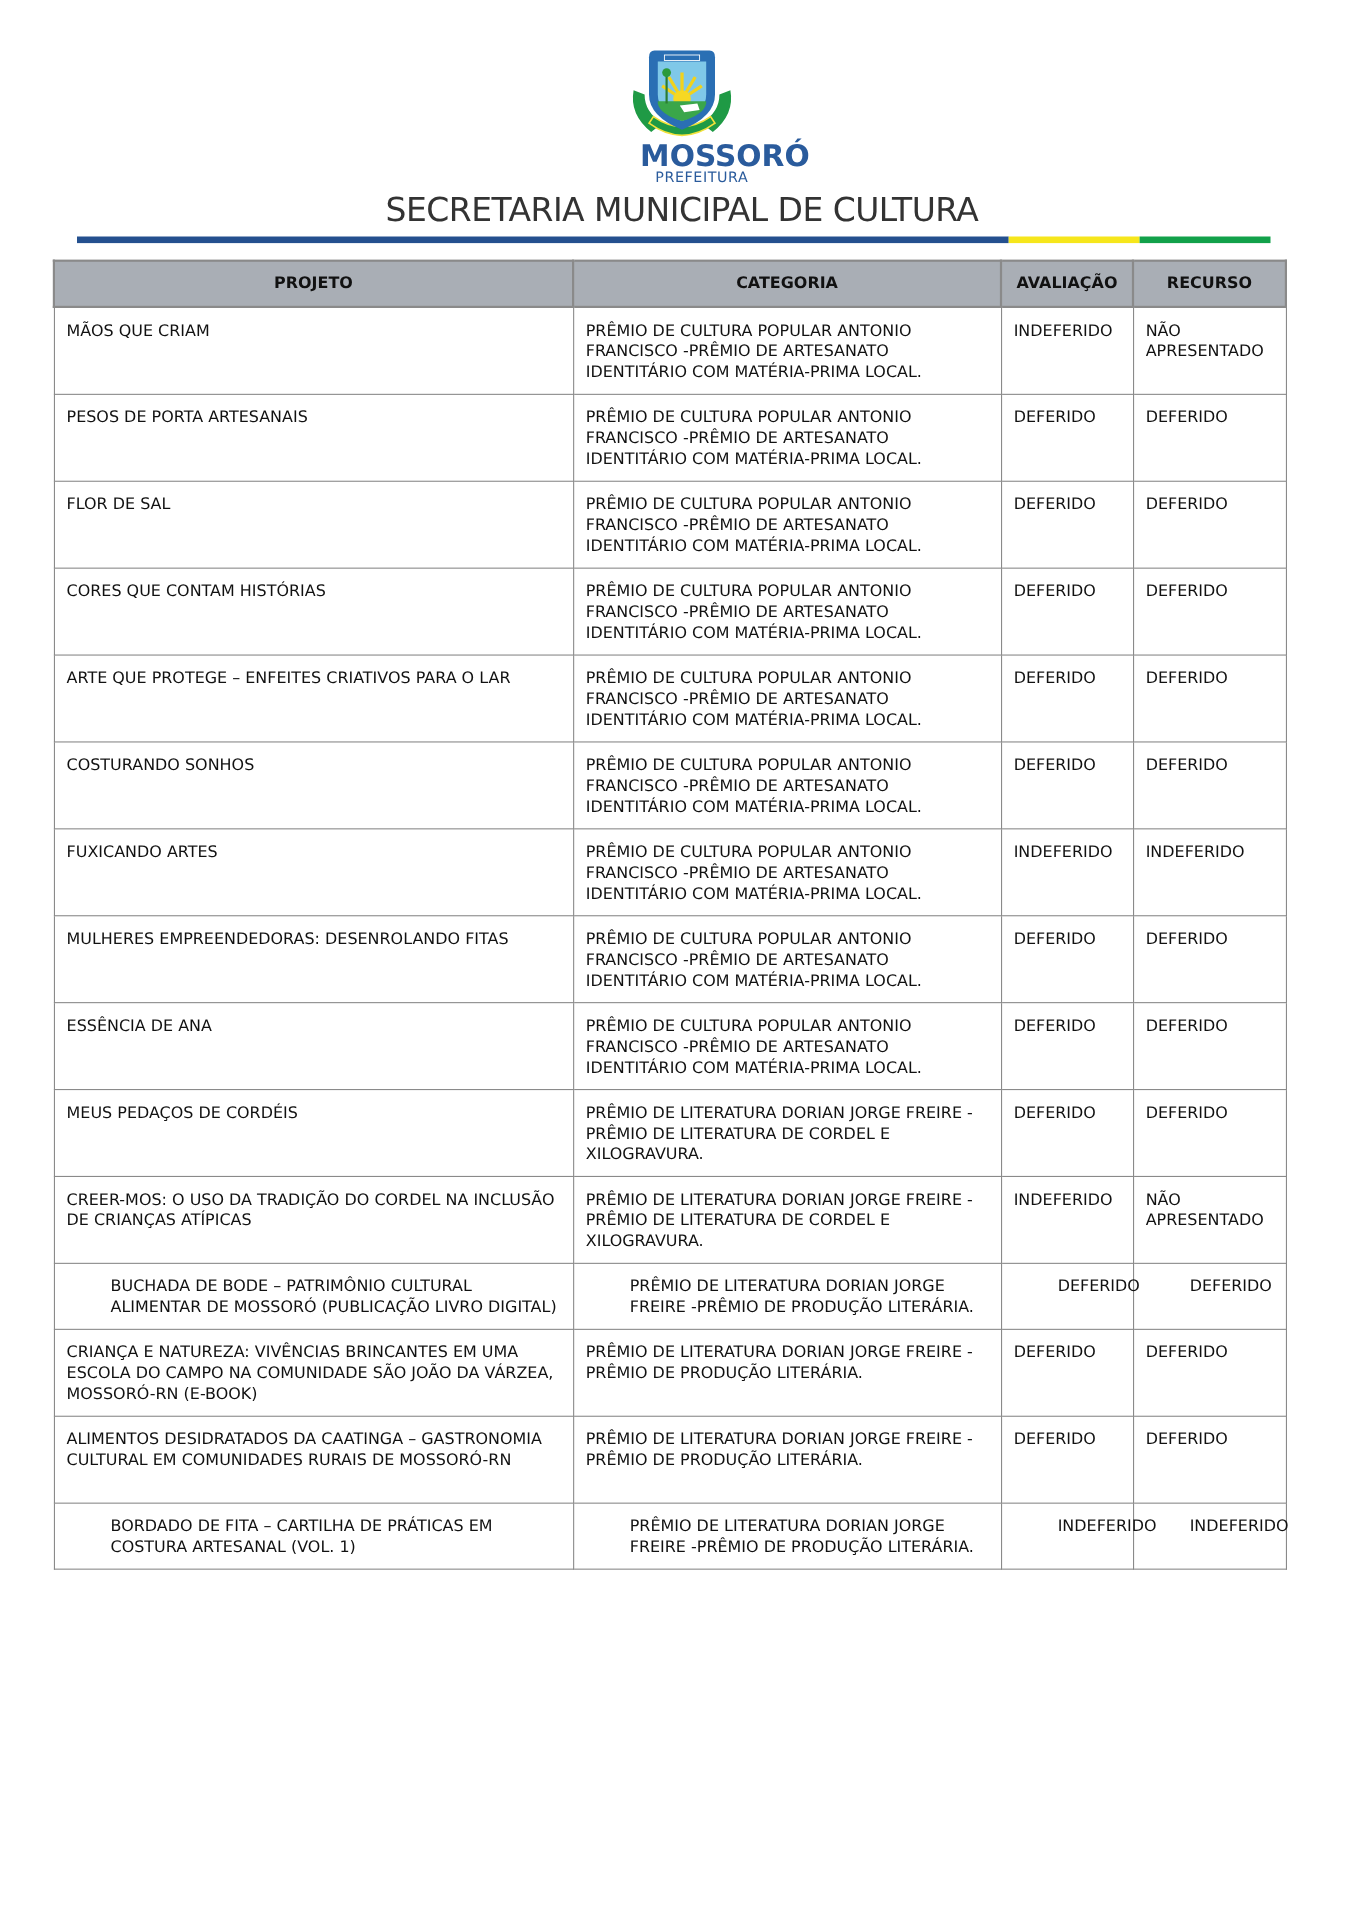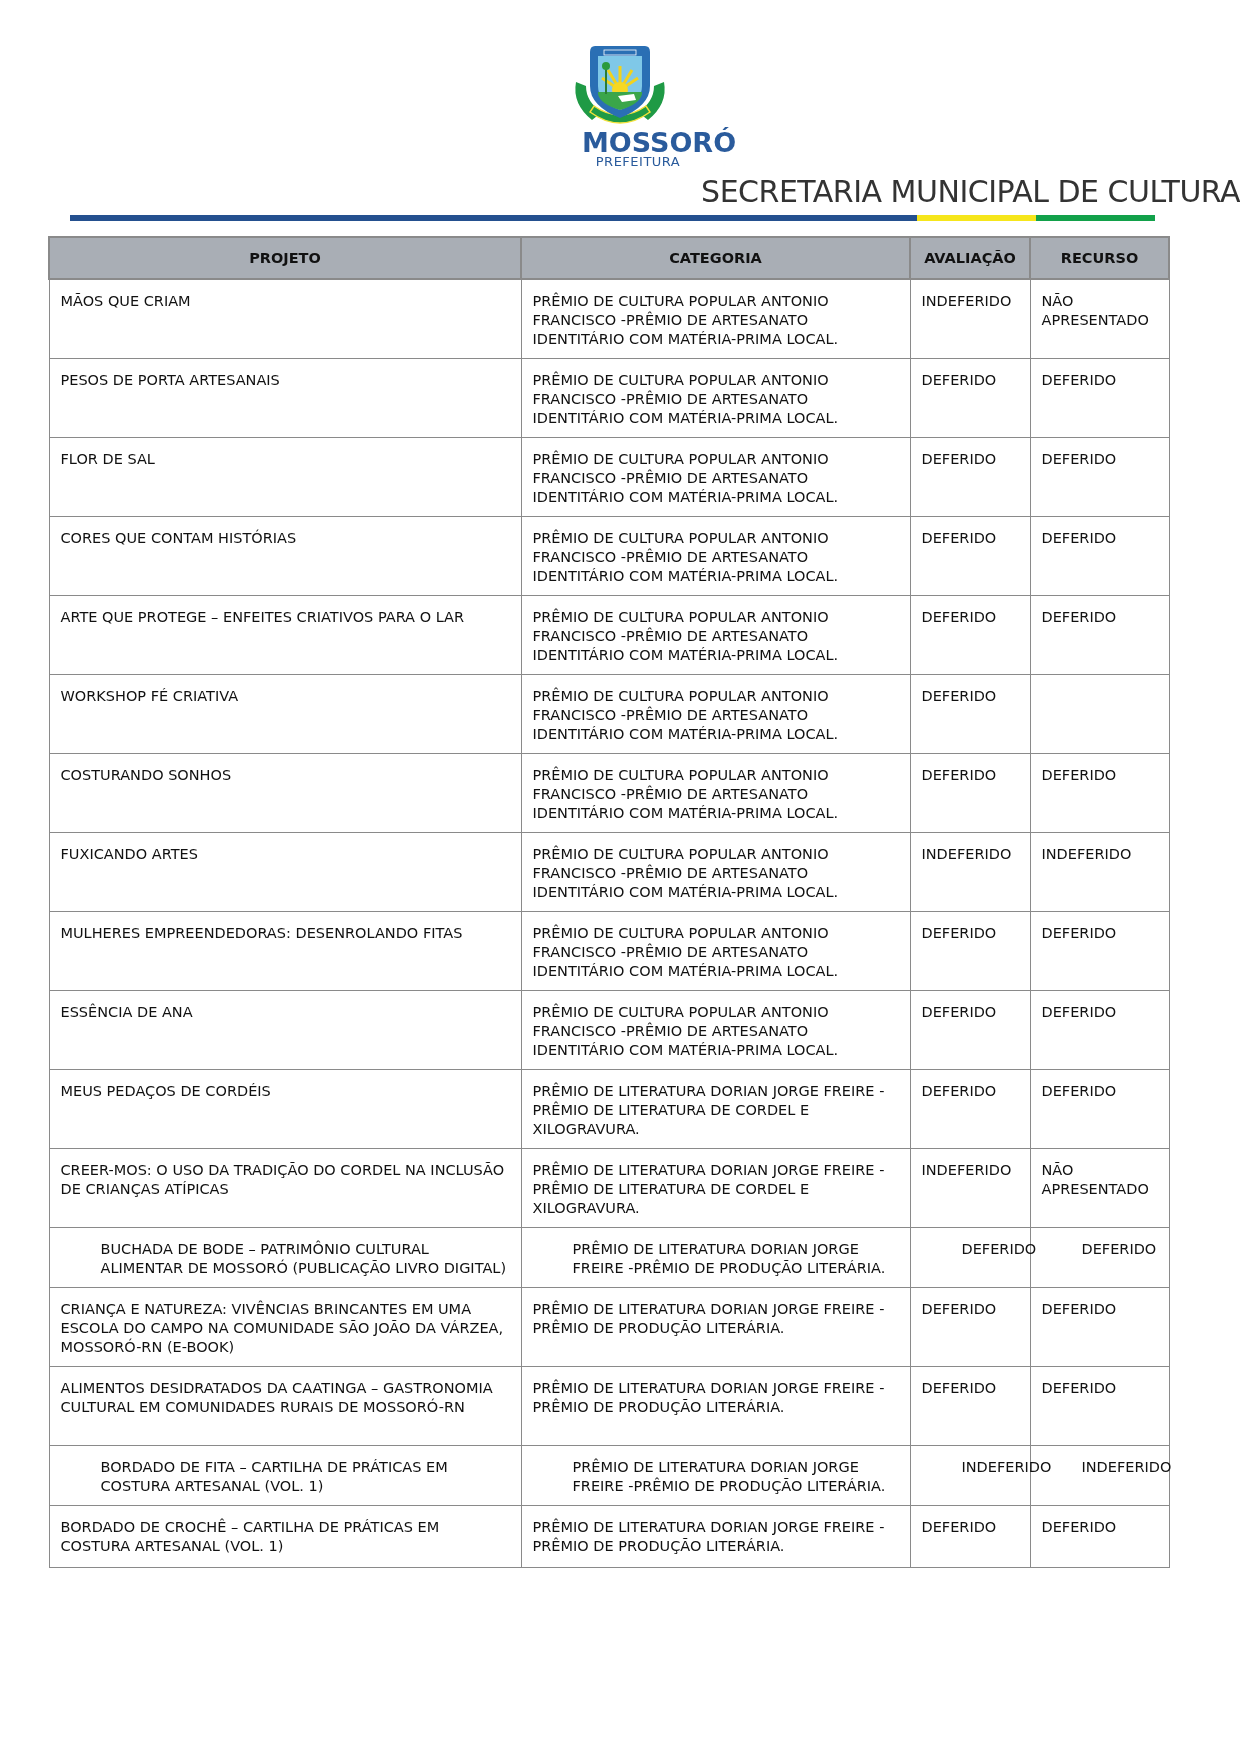--- a/index.html
+++ b/index.html
@@ -54,21 +54,21 @@
       color: #2a5b9c;
       letter-spacing: 0.5px;
       line-height: 14px;
       margin-left: 18px;
     }
     .secretaria {
       position: absolute;
       left: 0;
       width: 1240px;
       top: 175px;
-      text-align: right;
+      text-align: center;
       font-family: "DejaVu Sans", sans-serif;
       font-size: 30px;
       color: #333333;
       line-height: 34px;
       letter-spacing: -0.5px;
     }
     .color-bar {
       position: absolute;
       top: 215px;
       left: 70px;
@@ -240,34 +240,20 @@
         </td>
         <td>
           <div class="cell">DEFERIDO</div>
         </td>
         <td>
           <div class="cell">DEFERIDO</div>
         </td>
       </tr>
       <tr class="h3">
         <td>
-          <div class="cell">WORKSHOP FÉ CRIATIVA</div>
-        </td>
-        <td>
-          <div class="cell">PRÊMIO DE CULTURA POPULAR ANTONIO FRANCISCO -PRÊMIO DE ARTESANATO IDENTITÁRIO COM MATÉRIA-PRIMA LOCAL.</div>
-        </td>
-        <td>
-          <div class="cell">DEFERIDO</div>
-        </td>
-        <td>
-          <div class="cell"></div>
-        </td>
-      </tr>
-      <tr class="h3">
-        <td>
           <div class="cell">COSTURANDO SONHOS</div>
         </td>
         <td>
           <div class="cell">PRÊMIO DE CULTURA POPULAR ANTONIO FRANCISCO -PRÊMIO DE ARTESANATO IDENTITÁRIO COM MATÉRIA-PRIMA LOCAL.</div>
         </td>
         <td>
           <div class="cell">DEFERIDO</div>
         </td>
         <td>
           <div class="cell">DEFERIDO</div>
@@ -390,30 +376,16 @@
           <div class="cell">BORDADO DE FITA – CARTILHA DE PRÁTICAS EM COSTURA ARTESANAL (VOL. 1)</div>
         </td>
         <td>
           <div class="cell">PRÊMIO DE LITERATURA DORIAN JORGE FREIRE -PRÊMIO DE PRODUÇÃO LITERÁRIA.</div>
         </td>
         <td>
           <div class="cell">INDEFERIDO</div>
         </td>
         <td>
           <div class="cell">INDEFERIDO</div>
-        </td>
-      </tr>
-      <tr class="h2b">
-        <td>
-          <div class="cell">BORDADO DE CROCHÊ – CARTILHA DE PRÁTICAS EM COSTURA ARTESANAL (VOL. 1)</div>
-        </td>
-        <td>
-          <div class="cell">PRÊMIO DE LITERATURA DORIAN JORGE FREIRE -PRÊMIO DE PRODUÇÃO LITERÁRIA.</div>
-        </td>
-        <td>
-          <div class="cell">DEFERIDO</div>
-        </td>
-        <td>
-          <div class="cell">DEFERIDO</div>
         </td>
       </tr>
     </tbody>
 </table>
 
 </body></html>

